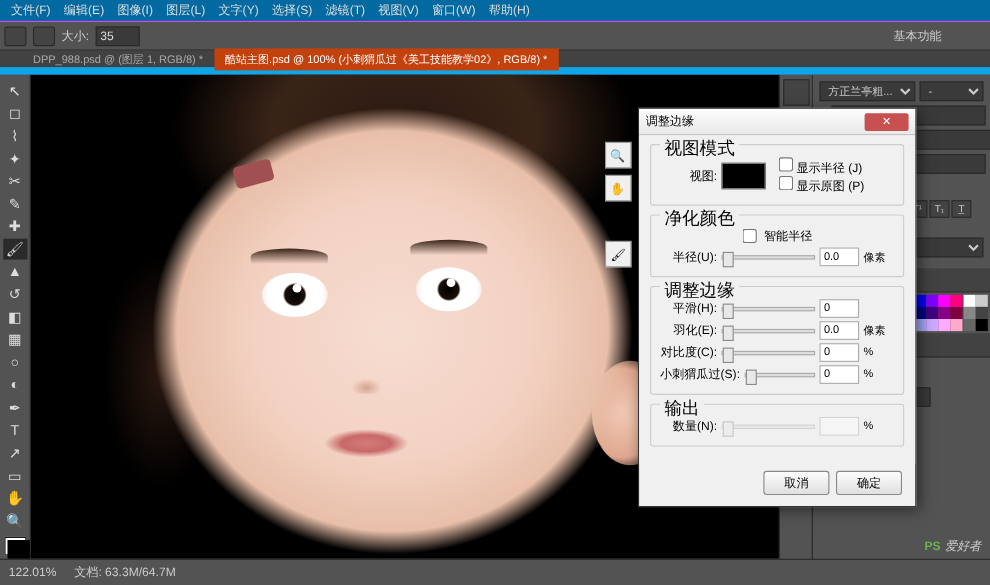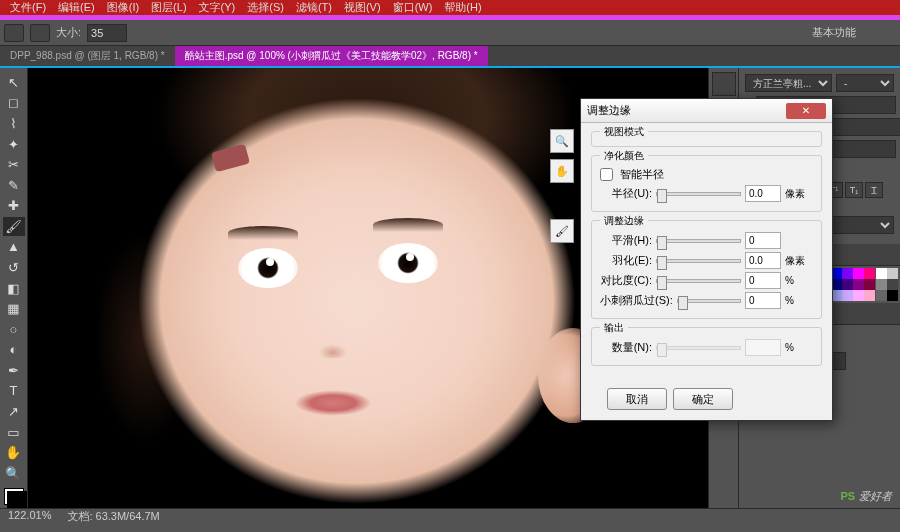--- a/index.html
+++ b/index.html
@@ -1,24 +1,24 @@
 <!DOCTYPE html>
 <html><head>
 <meta charset="utf-8">
 <style>
 *{margin:0;padding:0;box-sizing:border-box;font-family:"Microsoft YaHei",sans-serif;font-size:11px;color:#ccc}
 body{background:#535353;width:900px;height:532px;overflow:hidden;position:relative}
-.menubar{height:20px;background:#b91c1c;display:flex;align-items:center;padding:0 4px;border-bottom:5px solid #d946ef}
+.menubar{height:20px;background:#0369a1;display:flex;align-items:center;padding:0 4px;border-bottom:1px solid #d946ef}
 .menubar span{padding:0 6px;color:#ddd}
 .optbar{height:26px;background:#535353;display:flex;align-items:center;padding:0 4px;border-bottom:1px solid #2a2a2a;gap:6px}
 .optbar .ico{width:20px;height:18px;background:#444;border:1px solid #2a2a2a;border-radius:2px}
 .optbar input{width:40px;height:18px;background:#3a3a3a;border:1px solid #2a2a2a;color:#ddd;padding:0 3px}
-.tabbar{height:22px;background:#424242;display:flex;align-items:center;border-bottom:2px solid #0ea5e9}
+.tabbar{height:22px;background:#424242;display:flex;align-items:center;padding-left:20px;border-bottom:7px solid #0ea5e9}
 .tab{padding:3px 10px;color:#aaa;font-size:10px}
-.tab.active{background:#a21caf;color:#fff}
+.tab.active{background:#c2410c;color:#fff}
 .workspace{position:absolute;top:68px;left:0;right:0;bottom:24px;display:flex}
 .toolbox{width:28px;background:#535353;border-right:1px solid #2a2a2a;display:flex;flex-direction:column;align-items:center;padding-top:4px}
 .toolbox .tool{width:22px;height:22px;margin:1px 0;display:flex;align-items:center;justify-content:center;font-size:13px;color:#ddd;cursor:pointer}
 .toolbox .tool.active{background:#2a2a2a}
 .toolbox .swatch{width:20px;height:20px;background:#fff;border:1px solid #000;margin-top:4px}
 .toolbox .swatch.b{background:#000;margin-top:-14px;margin-left:6px}
 .canvas{flex:1;background:#262626;position:relative;overflow:hidden}
 .image-area{position:absolute;inset:0;background:#000}
 .face{position:absolute;left:60px;top:-20px;width:560px;height:460px;background:radial-gradient(ellipse 280px 260px at 48% 55%,#f6dcd0 0%,#f3d2c3 45%,#e8bfa9 70%,transparent 78%)}
 .hair{position:absolute;left:60px;top:-30px;width:580px;height:260px;background:radial-gradient(ellipse 300px 180px at 48% 30%,#2a1810 0%,#3a2418 40%,transparent 70%)}
@@ -42,39 +42,39 @@
 .panel-body{padding:6px;background:#535353}
 .font-row{display:flex;gap:4px;margin-bottom:4px;align-items:center}
 .font-row input,.font-row select{flex:1;height:18px;background:#3a3a3a;border:1px solid #2a2a2a;color:#ccc;font-size:10px;padding:0 3px}
 .char-icons{display:flex;gap:2px;flex-wrap:wrap;margin-top:4px}
 .char-icons span{width:18px;height:16px;background:#444;border:1px solid #2a2a2a;display:flex;align-items:center;justify-content:center;font-size:9px}
 .swatch-grid{display:grid;grid-template-columns:repeat(14,1fr);gap:0}
 .swatch-grid div{width:11px;height:11px}
 .layer-panel{flex:1;display:flex;flex-direction:column}
 .layer-row{display:flex;gap:4px;padding:4px 6px;align-items:center}
 .layer-row select,.layer-row input{height:18px;background:#3a3a3a;border:1px solid #2a2a2a;color:#ccc;font-size:10px;padding:0 3px}
-.statusbar{position:absolute;bottom:0;left:0;right:0;height:24px;background:#535353;border-top:1px solid #2a2a2a;display:flex;padding:0 8px;font-size:10px;color:#aaa}
+.statusbar{position:absolute;bottom:0;left:0;right:0;height:24px;background:#535353;border-top:1px solid #2a2a2a;display:flex;align-items:center;padding:0 8px;font-size:10px;color:#aaa}
 .dialog{position:absolute;left:580px;top:98px;width:253px;background:#f0f0f0;border:1px solid #333;box-shadow:3px 3px 12px rgba(0,0,0,0.5);z-index:100}
 .dialog *{color:#000;font-size:11px}
 .dlg-title{height:24px;background:linear-gradient(#fdfdfd,#e8e8e8);border-bottom:1px solid #bbb;display:flex;align-items:center;padding:0 6px;justify-content:space-between}
 .dlg-close{width:40px;height:16px;background:#c75050;color:#fff;display:flex;align-items:center;justify-content:center;font-size:10px;border-radius:2px}
 .dlg-body{padding:8px 10px;background:#f0f0f0}
 .dlg-left{position:absolute;left:-34px;top:30px;width:30px;display:flex;flex-direction:column;gap:6px;align-items:center}
 .dlg-left .dt{width:24px;height:24px;background:#f0f0f0;border:1px solid #999;display:flex;align-items:center;justify-content:center}
 .fieldset{border:1px solid #ccc;border-radius:3px;padding:8px 8px 6px;margin-bottom:8px;position:relative}
-.fieldset .legend{position:absolute;top:-7px;left:8px;background:#f0f0f0;padding:0 4px;font-size:10px}
+.fieldset .legend{position:absolute;top:-7px;left:8px;background:#f0f0f0;padding:0 4px;font-size:16px}
 .frow{display:flex;align-items:center;gap:4px;margin:3px 0;font-size:10px}
 .frow label{min-width:52px;text-align:right}
 .frow .slider{flex:1;height:4px;background:#ddd;border:1px solid #aaa;position:relative}
 .frow .slider::after{content:'';position:absolute;left:0;top:-4px;width:8px;height:12px;background:#e8e8e8;border:1px solid #888}
 .frow input[type=text]{width:36px;height:17px;border:1px solid #aaa;background:#fff;padding:0 3px;font-size:10px}
 .frow .unit{width:28px;font-size:10px}
 .chk{margin-right:3px}
 .preview-thumb{width:40px;height:24px;background:#000;border:1px solid #888;display:inline-block;vertical-align:middle}
-.dlg-buttons{display:flex;justify-content:flex-start;gap:6px;padding:6px 26px 10px}
+.dlg-buttons{display:flex;justify-content:flex-end;gap:6px;padding:6px 12px 10px}
 .dlg-buttons button{width:60px;height:22px;background:linear-gradient(#fdfdfd,#e0e0e0);border:1px solid #888;border-radius:3px;font-size:11px}
 .topright{position:absolute;right:6px;top:2px;font-size:10px;color:#999}
 .watermark{position:absolute;right:8px;bottom:28px;font-size:14px;color:#888;font-style:italic}
 .watermark b{color:#6ab04c;font-style:normal}
 </style>
 </head>
 <body>
 
 <div class="menubar">
   <span>文件(F)</span>
@@ -266,24 +266,32 @@
     <div class="dt">✋</div>
     <div class="dt" style="margin-top:30px">🖌</div>
   </div>
   <div class="dlg-title">
     <span>调整边缘</span>
     <div class="dlg-close">✕</div>
   </div>
   <div class="dlg-body">
     <div class="fieldset">
       <div class="legend">视图模式</div>
+      <div class="frow">
+          <label>视图:</label>
+          <div class="preview-thumb"></div>
+        <div style="margin-left:8px">
+          <div><input type="checkbox" class="chk" style=""><span>显示半径 (J)</span></div>
+          <div><input type="checkbox" class="chk" style=""><span>显示原图 (P)</span></div>
+        </div>
+      </div>
     </div>
     <div class="fieldset">
       <div class="legend">净化颜色</div>
-      <div class="frow" style="">
+      <div class="frow" style="justify-content:center">
           <input type="checkbox" class="chk" style="">
           <span>智能半径</span>
         </div>
       <div class="frow">
           <label>半径(U):</label>
           <div class="slider"></div>
           <input type="text" value="0.0" style="">
           <span class="unit">像素</span>
         </div>
     </div>

